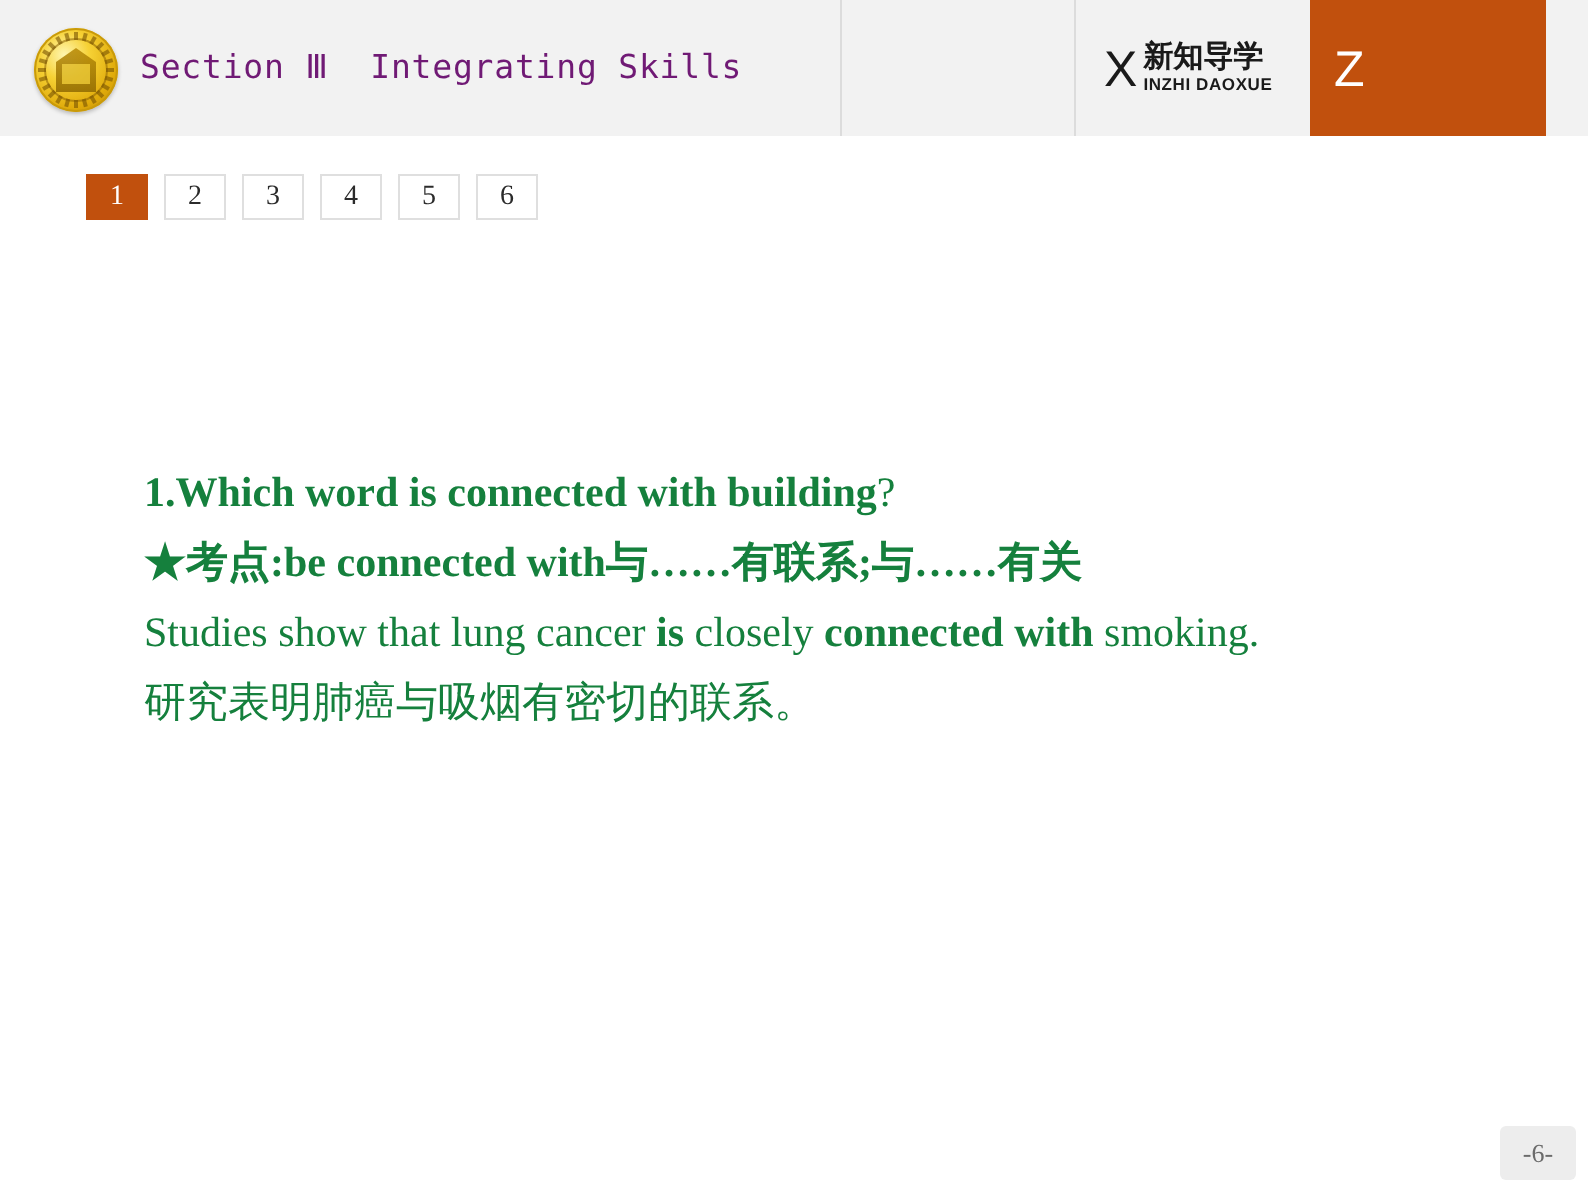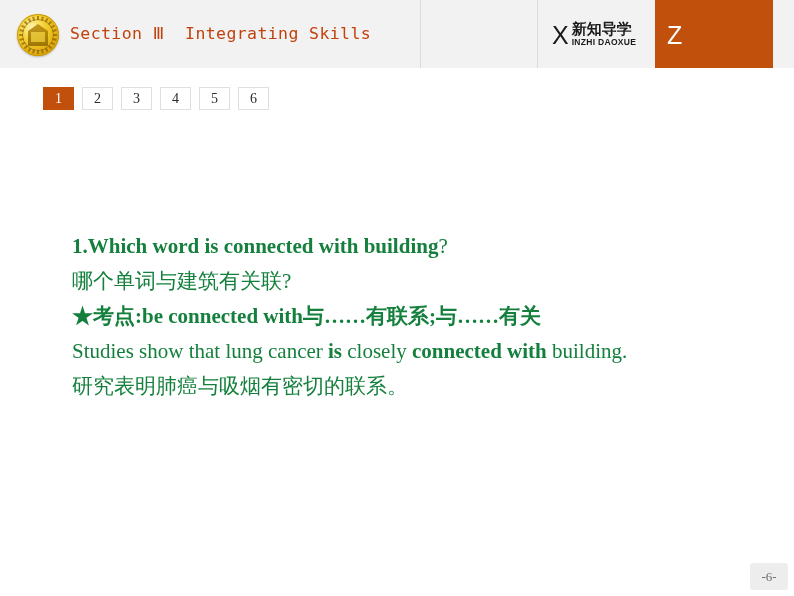--- a/index.html
+++ b/index.html
@@ -88,21 +88,21 @@
 
   .header-title {
     position: absolute;
     left: 70px;
     top: 0;
     height: 68px;
     line-height: 68px;
     font-family: "DejaVu Sans Mono", monospace;
     font-size: 16.5px;
     letter-spacing: 0.4px;
-    color: #c2410c;
+    color: #701a75;
     white-space: pre;
   }
 
   .badge-xzdx {
     position: absolute;
     left: 552px;
     top: 16px;
     height: 36px;
     display: flex;
     align-items: center;
@@ -286,23 +286,22 @@
   <div class="tab">3</div>
   <div class="tab">4</div>
   <div class="tab">5</div>
   <div class="tab">6</div>
 </div>
 
 <div class="content">
 
   <div class="line"><span class="b">1.Which word is connected with building</span><span class="n">?</span></div>
 
-  <div class="line">哪个单词与建筑有关联?</div>
 
   <div class="line bold">★考点:be connected with与……有联系;与……有关</div>
 
-  <div class="line"><span class="n">Studies show that lung cancer </span><span class="b">is</span><span class="n"> closely </span><span class="b">connected with</span><span class="n"> building.</span></div>
+  <div class="line"><span class="n">Studies show that lung cancer </span><span class="b">is</span><span class="n"> closely </span><span class="b">connected with</span><span class="n"> smoking.</span></div>
 
   <div class="line">研究表明肺癌与吸烟有密切的联系。</div>
 
 </div>
 
 <div class="page-badge">-6-</div>
 
 </body></html>

